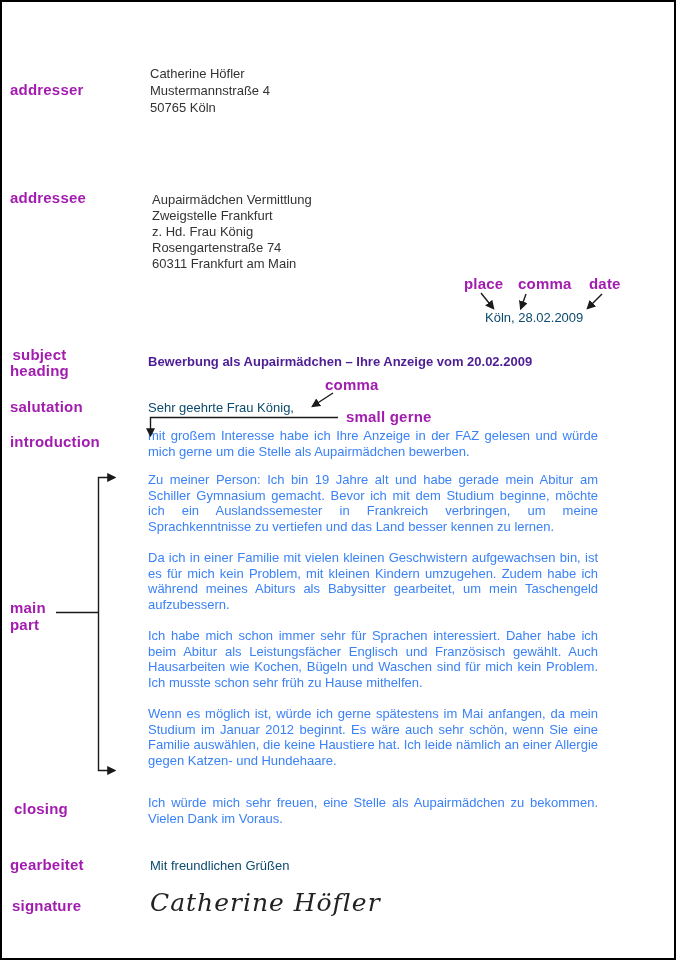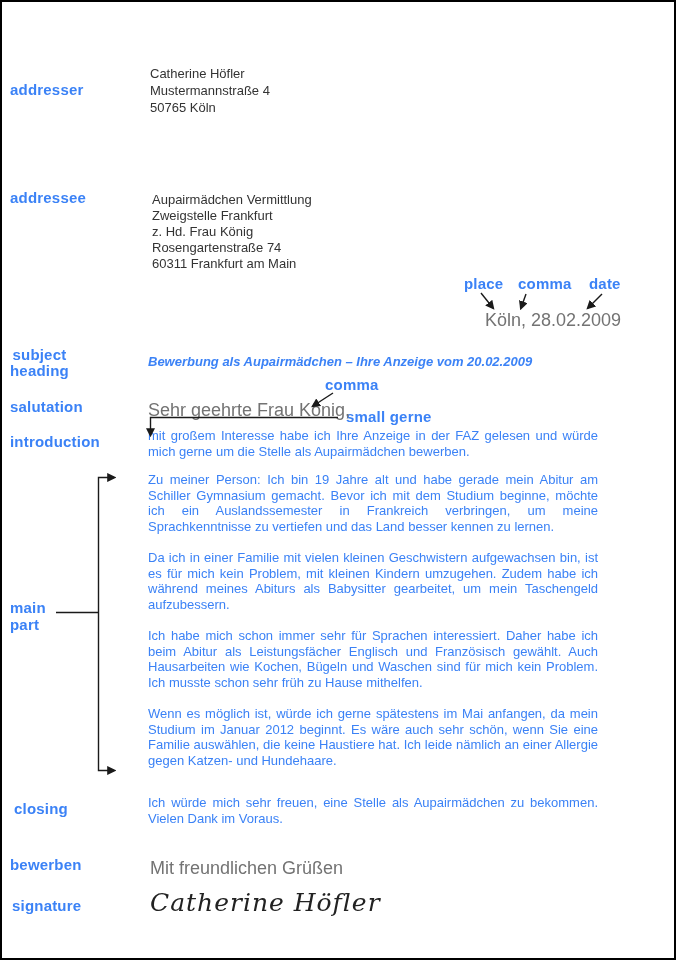--- a/index.html
+++ b/index.html
@@ -2,31 +2,31 @@
 <html><head>
 <meta charset="utf-8">
 <style>
   html,body { margin:0; padding:0; background:#888; }
   .page {
     position:relative; width:676px; height:960px; margin:0 auto;
     background:#ffffff; border:2px solid #000; box-sizing:border-box;
     font-family:"Liberation Sans",sans-serif; overflow:hidden;
   }
   .ann {
-    position:absolute; color:#3b82f6; font-weight:bold;
+    position:absolute; color:#a21caf; font-weight:bold;
     font-size:15px; line-height:16px; white-space:pre-line; letter-spacing:.2px;
   }
   .txt { position:absolute; color:#333; font-size:13px; line-height:17px; }
   .txt div { white-space:nowrap; }
   .para {
     position:absolute; color:#3b82f6; font-size:13px; line-height:15.5px;
     width:450px; text-align:justify;
   }
-  .subject { position:absolute; color:#3b82f6; font-size:13px; font-weight:bold; white-space:nowrap;font-style:italic; }
-  .oneline { position:absolute; color:#737373; font-size:18px; white-space:nowrap; }
+  .subject { position:absolute; color:#4c1d95; font-size:13px; font-weight:bold; white-space:nowrap; }
+  .oneline { position:absolute; color:#0c4a6e; font-size:13px; white-space:nowrap; }
   .sig {
     position:absolute; font-family:"DejaVu Serif",serif; font-style:italic;
     font-size:25px; color:#222; letter-spacing:1px; white-space:nowrap;
   }
   .overlay { position:absolute; left:0; top:0; pointer-events:none; }
   .overlay path { stroke:#1a1a1a; stroke-width:1.4; fill:none; }
 </style>
 </head>
 <body>
 
@@ -39,21 +39,21 @@
   <div class="ann" style="left:587px; top:274px;">date</div>
   <div class="ann" style="left:8px; top:345px;text-align:center;">subject
 heading</div>
   <div class="ann" style="left:323px; top:375px;">comma</div>
   <div class="ann" style="left:8px; top:397px;">salutation</div>
   <div class="ann" style="left:344px; top:407px;">small gerne</div>
   <div class="ann" style="left:8px; top:432px;">introduction</div>
   <div class="ann" style="left:8px; top:597px; line-height:17px;">main
 part</div>
   <div class="ann" style="left:12px; top:799px;">closing</div>
-  <div class="ann" style="left:8px; top:855px;">bewerben</div>
+  <div class="ann" style="left:8px; top:855px;">gearbeitet</div>
   <div class="ann" style="left:10px; top:896px;">signature</div>
 
   <div class="txt" style="left:148px; top:63px;">
     <div>Catherine Höfler</div>
     <div>Mustermannstraße 4</div>
     <div>50765 Köln</div>
   </div>
 
   <div class="txt" style="left:150px; top:166px; line-height:16px;margin-top:24px;">
     <div>Aupairmädchen Vermittlung</div>

